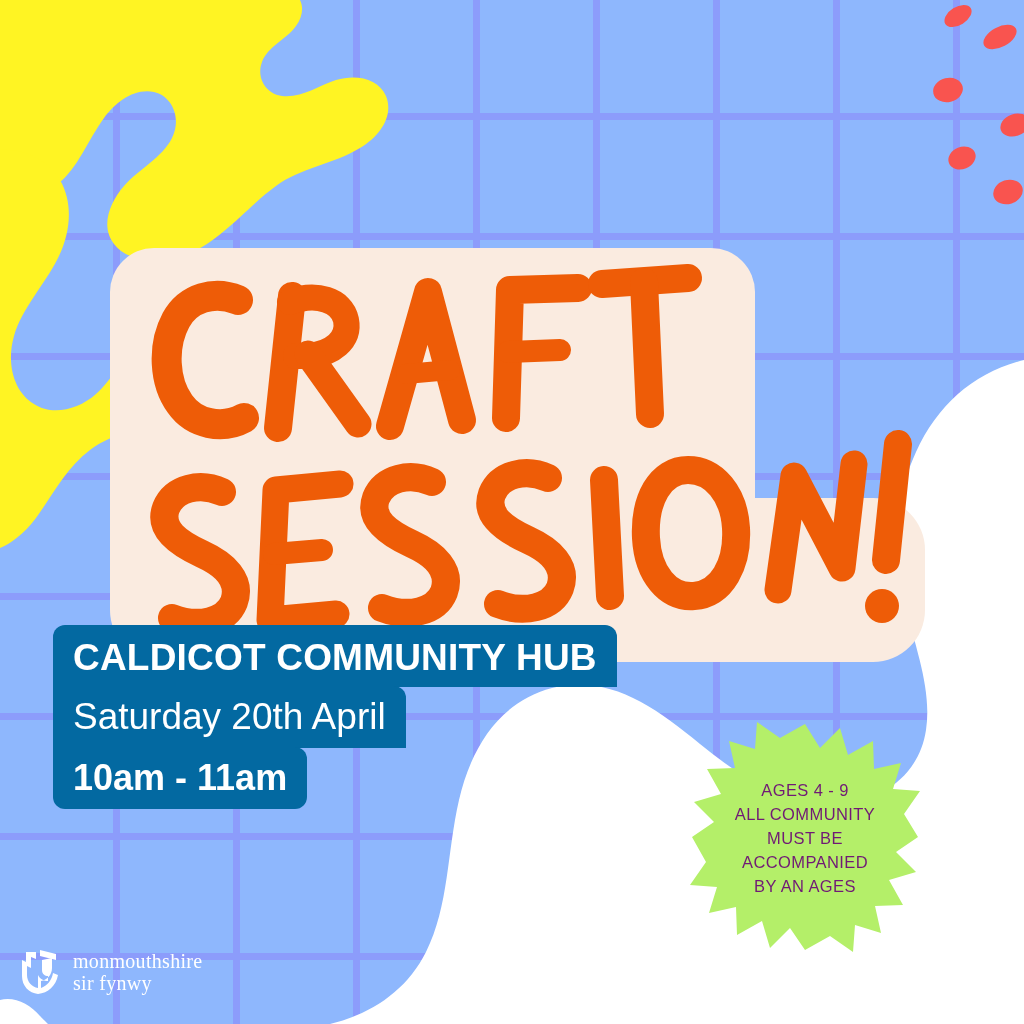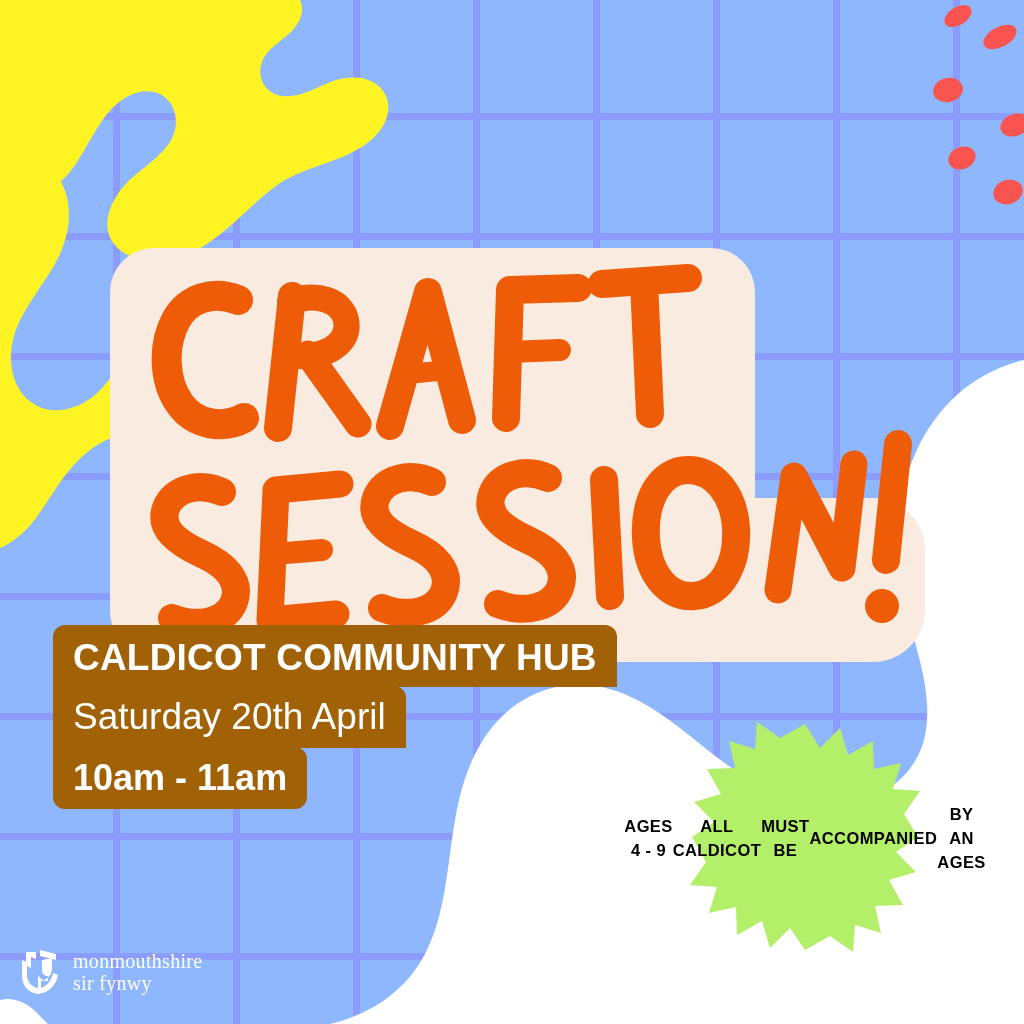--- a/index.html
+++ b/index.html
@@ -90,21 +90,21 @@
   
   .info-block {
     position: absolute;
     left: 53px;
     top: 625px;
     display: flex;
     flex-direction: column;
     align-items: flex-start;
   }
   .info-line {
-    background: #a16207;
+    background: #0369a1;
     color: #ffffff;
     white-space: nowrap;
     padding: 0 20px;
     display: flex;
     align-items: center;
     box-sizing: border-box;
   }
   .info-line-1 {
     height: 62px;
     font-size: 37px;
@@ -137,25 +137,26 @@
     height: 230px;
   }
   .starburst svg {
     position: absolute;
     inset: 0;
   }
   .starburst-text {
     position: absolute;
     inset: 0;
     display: flex;
+    flex-direction: column;
     align-items: center;
     justify-content: center;
-    color: #000000;
+    color: #701a75;
     font-size: 16.5px;
-    font-weight: bold;
+    font-weight: normal;
     line-height: 1.45;
     letter-spacing: 0.4px;
     text-align: center;
     padding-top: 4px;
     box-sizing: border-box;
   }
 
   
   .logo {
     position: absolute;
@@ -320,21 +321,21 @@
   <div class="starburst">
     <svg viewBox="0 0 230 230">
       <polygon fill="#B4EF69" points="
         115,2 130,26 150,6 158,33 183,19 184,47 211,41 203,67 230,69 214,92
         228,115 206,130 226,150 199,158 213,183 185,184 191,211 165,203 163,230
         140,214 115,228 100,206 80,226 72,199 47,213 46,185 19,191 27,165 0,163
         16,140 2,115 24,100 4,80 31,72 17,47 45,46 39,19 65,27 67,0 90,16"></polygon>
     </svg>
     <div class="starburst-text">
       <span>AGES 4 - 9</span>
-      <span>ALL CALDICOT</span>
+      <span>ALL COMMUNITY</span>
       <span>MUST BE</span>
       <span>ACCOMPANIED</span>
       <span>BY AN AGES</span>
     </div>
   </div>
 
   <div class="logo">
     <svg class="logo-mark" viewBox="0 0 42 48">
       <path fill="#FFFFFF" d="M6 4 L6 14 L2 12 L2 28 C2 38 9 45 18 46 L18 40 C12 39 7 34 7 27 L7 18
            L11 20 L11 9 L16 11 L16 4 Z"></path>

